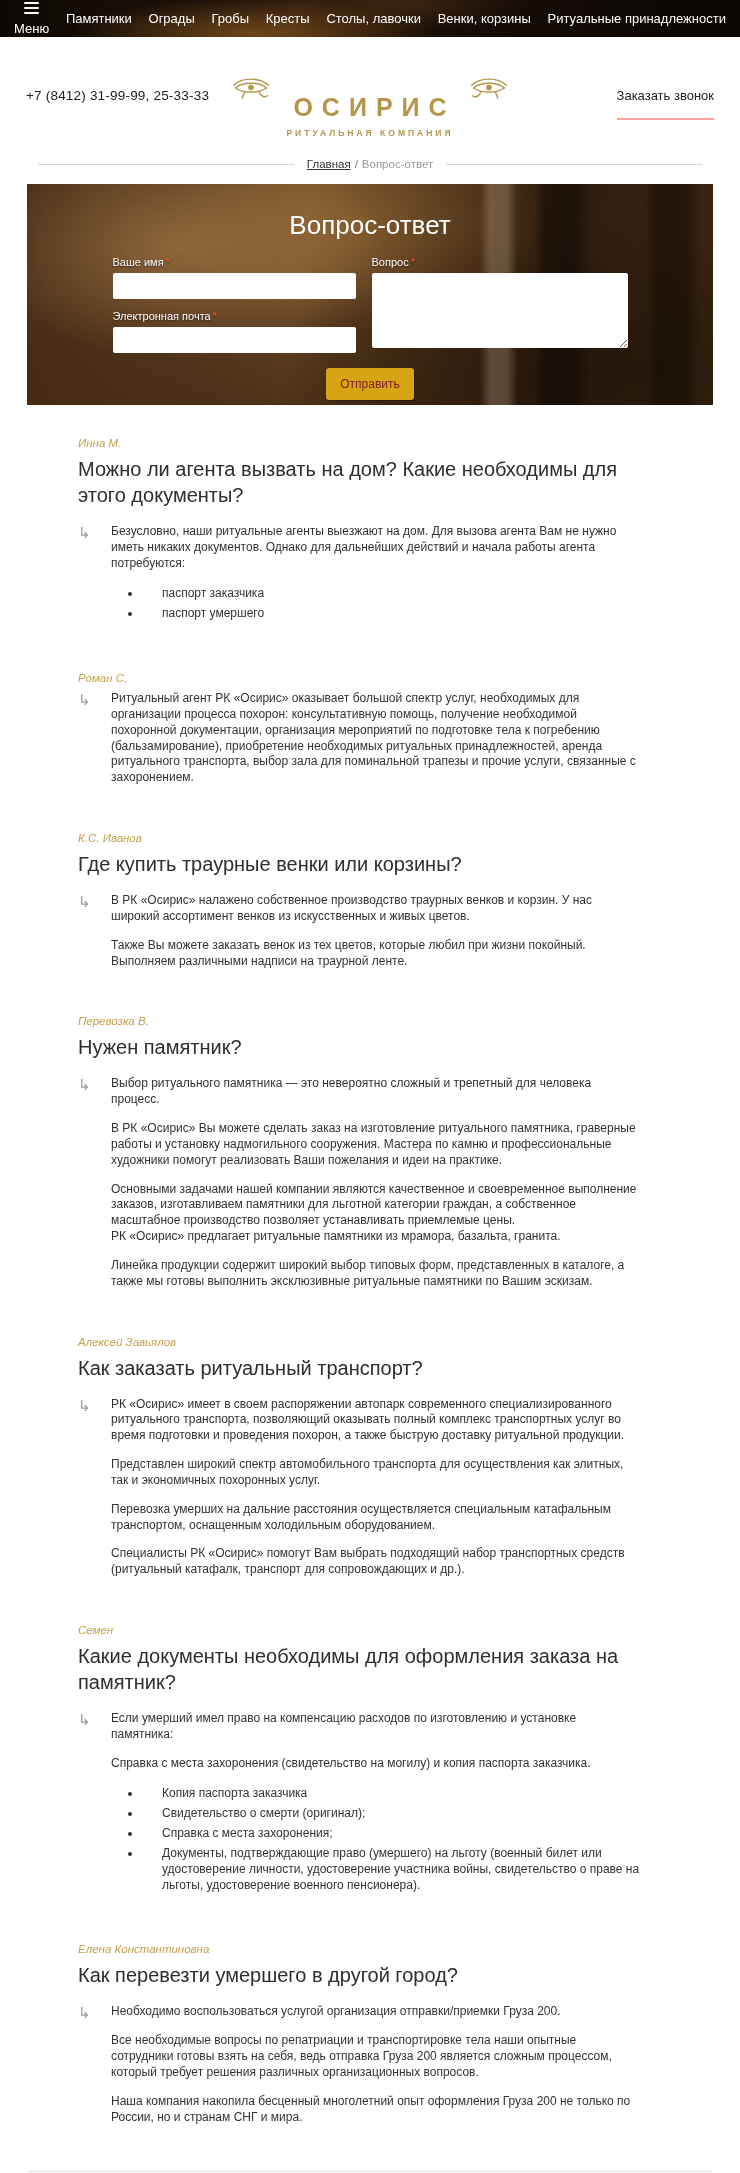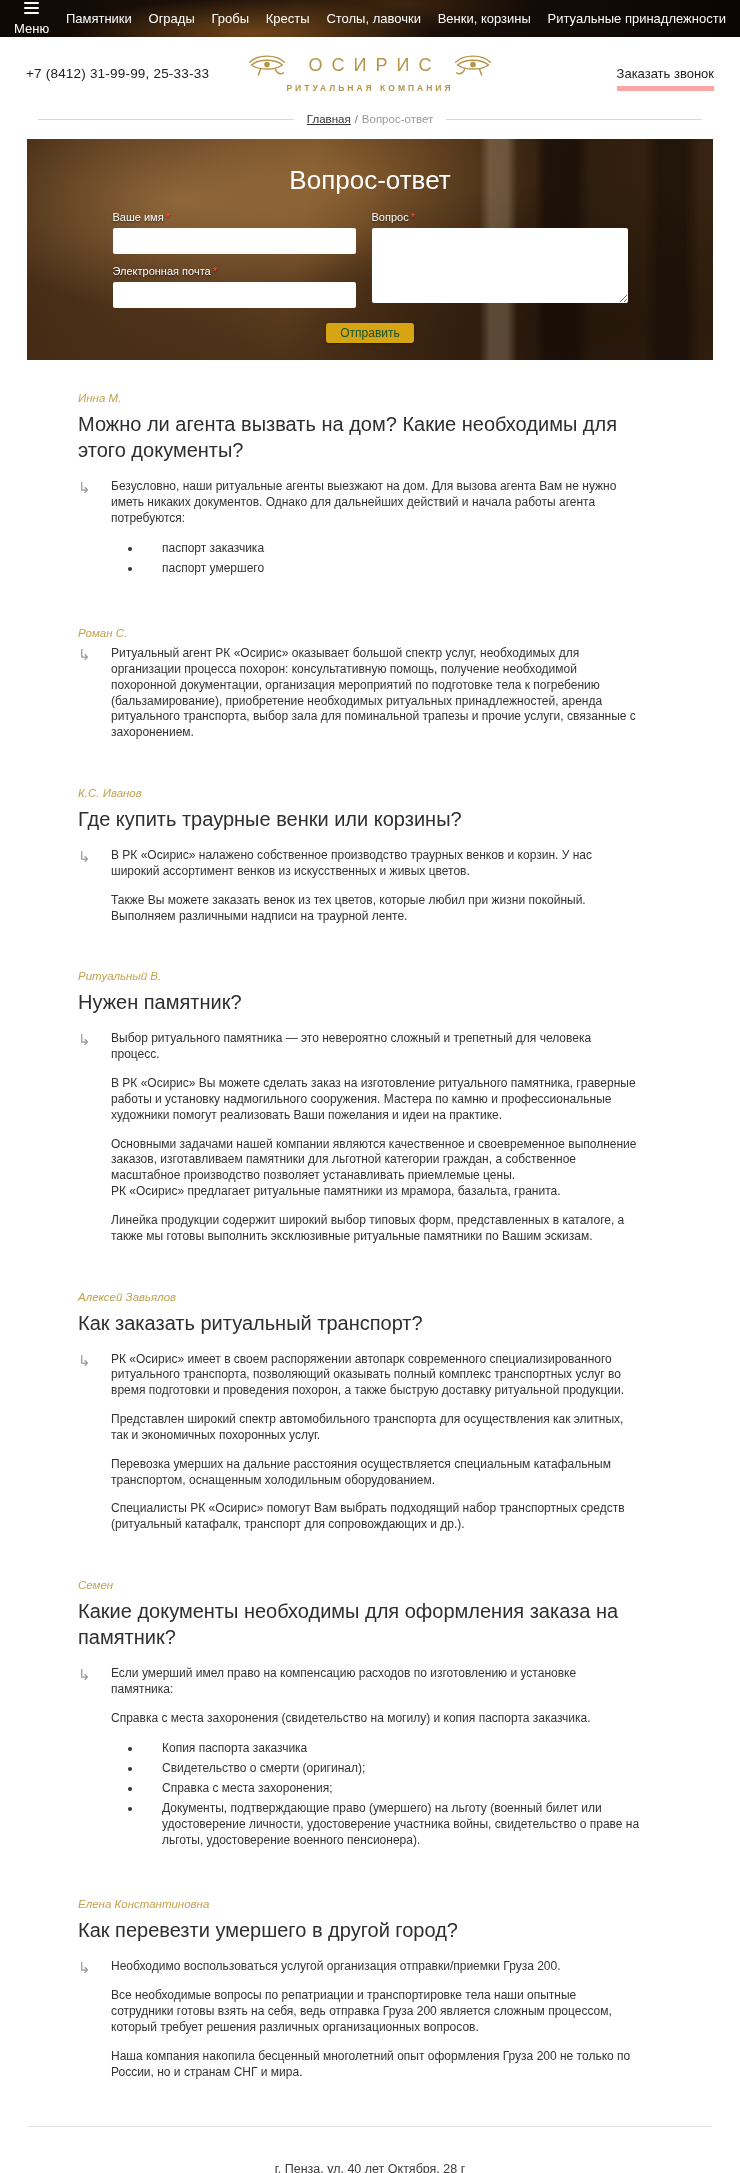--- a/index.html
+++ b/index.html
@@ -31,26 +31,26 @@
   .burger i { display:block; width:15px; height:2px; background:#fff; border-radius:1px; }
 
   
   .header {
     display:flex; align-items:center; justify-content:space-between;
     padding: 16px 26px 12px;
   }
   .header-phones { width:215px; font-size:13.5px; color:#222; letter-spacing:0.2px; }
   .logo { text-align:center; }
   .logo-row { display:flex; align-items:center; justify-content:center; gap:13px; }
-  .logo-title { color:#b5954a; font-size:18px; letter-spacing:9px; font-weight:400; padding-left:9px; }
+  .logo-title { color:#b5954a; font-size:25px; letter-spacing:9px; font-weight:700; padding-left:9px;margin-top:40px; }
   .logo-sub { margin-top:6px; color:#b5954a; font-size:8.5px; letter-spacing:3px; font-weight:700; }
   .eye { width:40px; height:24px; display:inline-block; }
   .eye.flip { transform: scaleX(-1); }
   .header-callback { width:215px; text-align:right; font-size:13px; }
-  .callback-link { color:#222; text-decoration:none; border-bottom:5px solid #fca5a5; padding-bottom:5px; cursor:pointer; }
+  .callback-link { color:#222; text-decoration:none; border-bottom:2px solid #fca5a5; padding-bottom:15px; cursor:pointer; }
 
   
   .breadcrumb { display:flex; align-items:center; margin: 8px 38px 0; font-size:11.5px; color:#999; }
   .bc-line { flex:1; border-top:1px solid #d8d8d8; height:0; }
   .bc-text { padding:0 13px; white-space:nowrap; }
   .bc-home { color:#333; text-decoration:underline; }
   .bc-sep { color:#777; padding:0 4px; }
 
   
   .hero {
@@ -78,21 +78,21 @@
     width:100%; height:26px; border:none; border-radius:2px; padding:0 8px;
     font-family:"Liberation Sans",sans-serif; font-size:12px;
   }
   .hf-field2 { margin-top:11px; }
   .hf-textarea {
     width:100%; height:75px; border:none; border-radius:2px; padding:6px 8px;
     font-family:"Liberation Sans",sans-serif; font-size:12px; resize:both;
   }
   .hf-submit-row { text-align:center; margin-top:15px; }
   .hf-submit {
-    min-width:72px; height:20px; background:#d7a414; color:#14532d; border:none; border-radius:3px;
+    min-width:72px; height:32px; background:#d7a414; color:#7f1d1d; border:none; border-radius:3px;
     font-family:"Liberation Sans",sans-serif; font-size:12px; padding:0 14px; cursor:pointer;
     box-shadow:0 1px 2px rgba(0,0,0,0.35);
   }
 
   
   .qa-main { margin: 32px 78px 0; width: 562px; }
   .qa-item { margin-bottom: 46px; }
   .qa-author { color:#c3a24e; font-style:italic; font-size:11.5px; margin-bottom:7px; }
   .qa-question { font-size:20px; font-weight:400; color:#2e2e2e; margin:0 0 16px; line-height:1.3; max-width:560px; }
   .qa-answer { display:flex; }
@@ -244,21 +244,21 @@
     <div class="qa-answer">
       <span class="reply-icon">↳</span>
       <div class="qa-body">
         <p>В РК «Осирис» налажено собственное производство траурных венков и корзин. У нас широкий ассортимент венков из искусственных и живых цветов.</p>
         <p>Также Вы можете заказать венок из тех цветов, которые любил при жизни покойный.  Выполняем различными надписи на траурной ленте.</p>
       </div>
     </div>
   </section>
 
   <section class="qa-item">
-    <div class="qa-author">Ритуальный В.</div>
+    <div class="qa-author">Перевозка В.</div>
     <h2 class="qa-question">Нужен памятник?</h2>
     <div class="qa-answer">
       <span class="reply-icon">↳</span>
       <div class="qa-body">
         <p>Выбор ритуального памятника — это невероятно сложный и трепетный для человека процесс.</p>
         <p>В РК «Осирис» Вы можете сделать заказ на изготовление ритуального памятника, граверные работы и установку надмогильного сооружения. Мастера по камню и профессиональные художники помогут реализовать Ваши пожелания и идеи на практике.</p>
         <p>Основными задачами нашей компании являются качественное и своевременное выполнение заказов, изготавливаем памятники для льготной категории граждан, а собственное масштабное производство позволяет устанавливать приемлемые цены.
 РК «Осирис» предлагает ритуальные памятники из мрамора, базальта, гранита.</p>
         <p>Линейка продукции содержит широкий выбор типовых форм, представленных в каталоге, а также мы готовы выполнить эксклюзивные ритуальные памятники по Вашим эскизам.</p>
       </div>

